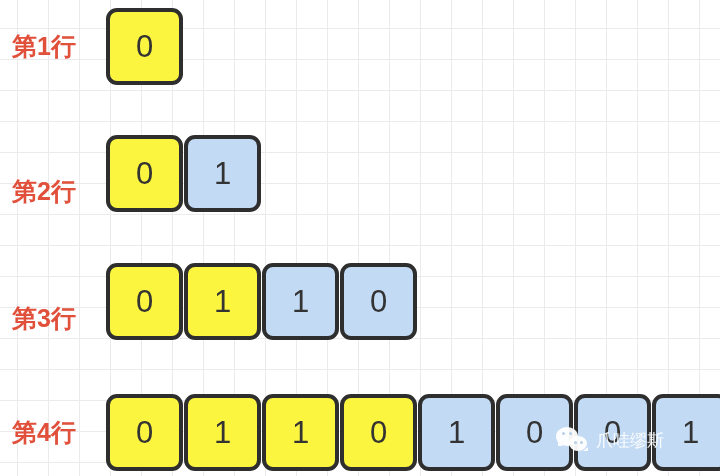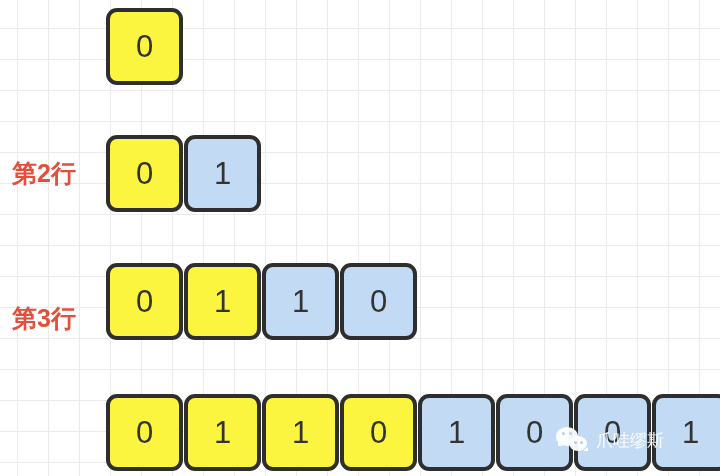--- a/index.html
+++ b/index.html
@@ -54,21 +54,21 @@
   }
   .cell.yellow { background: #fcf53f; }
   .cell.blue   { background: #c2daf4; }
 
   .r1 { top: 8px; }
   .r2 { top: 135px; }
   .r3 { top: 263px; }
   .r4 { top: 394px; }
 
   .l1 { top: 34px; }
-  .l2 { top: 161px; }
+  .l2 { top: 179px; }
   .l3 { top: 306px; }
   .l4 { top: 420px; }
 
   
   #watermark {
     position: absolute;
     left: 556px;
     top: 427px;
     display: flex;
     align-items: center;
@@ -137,38 +137,40 @@
     border-right: 5px solid #ffffff;
     border-top: 4px solid transparent;
     opacity: 0.95;
   }
 </style>
 </head>
 <body>
 
 <div id="canvas">
 
+  <div class="row-label l1">第1行</div>
   <div class="cells r1">
     <div class="cell yellow">0</div>
   </div>
 
   <div class="row-label l2">第2行</div>
   <div class="cells r2">
     <div class="cell yellow">0</div>
     <div class="cell blue">1</div>
   </div>
 
   <div class="row-label l3">第3行</div>
   <div class="cells r3">
     <div class="cell yellow">0</div>
     <div class="cell yellow">1</div>
     <div class="cell blue">1</div>
     <div class="cell blue">0</div>
   </div>
 
+  <div class="row-label l4">第4行</div>
   <div class="cells r4">
     <div class="cell yellow">0</div>
     <div class="cell yellow">1</div>
     <div class="cell yellow">1</div>
     <div class="cell yellow">0</div>
     <div class="cell blue">1</div>
     <div class="cell blue">0</div>
     <div class="cell blue">0</div>
     <div class="cell blue">1</div>
   </div>

